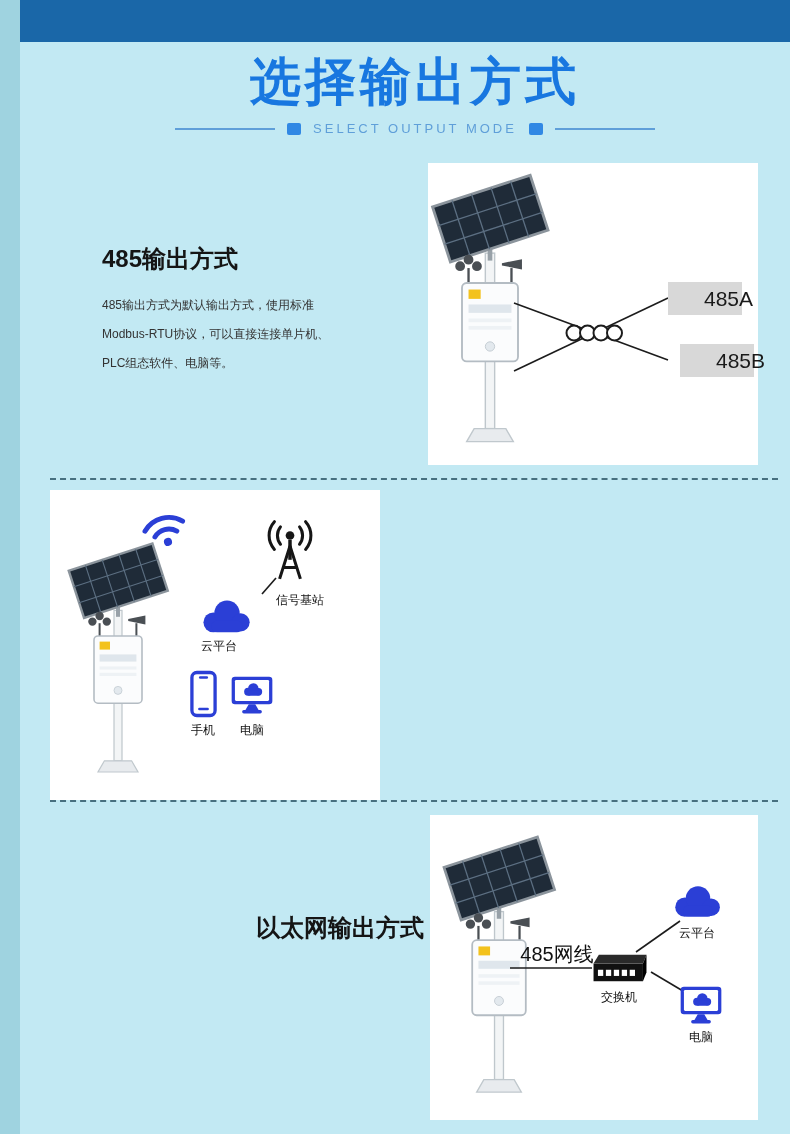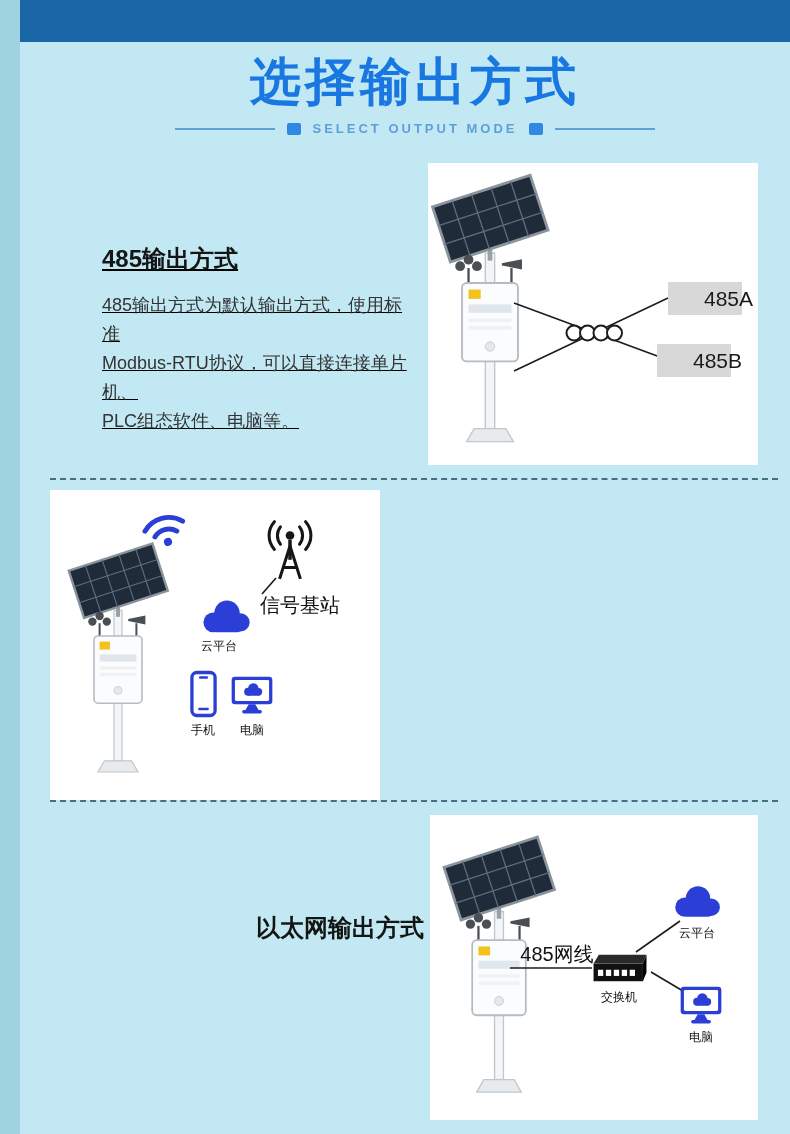--- a/index.html
+++ b/index.html
@@ -13,32 +13,32 @@
   .topbar { position:absolute; left:0; top:0; width:790px; height:42px;
     background:var(--top-bar, #1a67a8); }
   .title { position:absolute; left:0; top:48px; width:100%; text-align:center;
     font-size:51px; font-weight:800; letter-spacing:4px;
     color:var(--title-blue, #1877e0); }
   .subtitle-row { position:absolute; left:0; top:121px; width:100%;
     display:flex; align-items:center; justify-content:center; gap:12px; }
   .sub-line { width:100px; height:2px; background:var(--subtitle-blue, #5f9fd9); }
   .sub-square { width:14px; height:12px; border-radius:2px;
     background:var(--title-blue, #1877e0); opacity:.85; }
-  .subtitle-text { font-size:13px; font-weight:bold; letter-spacing:3px;
+  .subtitle-text { font-size:13px; font-weight:normal; letter-spacing:3px;
     color:var(--subtitle-blue, #5f9fd9); }
 
   .card { position:absolute; background:#ffffff; }
   #card-485 { left:408px; top:163px; width:330px; height:302px; }
   #card-4g  { left:30px;  top:490px; width:330px; height:310px; }
   #card-eth { left:410px; top:815px; width:328px; height:305px; }
 
   .text-block { position:absolute; }
   .text-block h2 { font-size:24px; font-weight:bold; color:#151515; margin:0 0 16px 0; }
-  .text-block p { font-size:18px; line-height:29px; color:#333; white-space:pre-line; }
-  #text-485 { left:82px;  top:243px; width:316px;text-decoration:underline; }
+  .text-block p { font-size:12px; line-height:29px; color:#333; white-space:pre-line; }
+  #text-485 { left:82px;  top:243px; width:316px; }
   #text-4g  { left:390px; top:566px; width:316px; }
   #text-eth { left:82px;  top:912px; width:322px;text-align:right; }
 
   .divider { position:absolute; left:30px; width:728px; height:0;
     border-top:2px dashed #47707f; }
 
   .abs { position:absolute; }
   .blue { color:var(--icon-blue, #2b3fd6); }
   .dark { color:#161616; }
   .overlay { position:absolute; left:0; top:0; width:100%; height:100%; pointer-events:none; }
@@ -178,39 +178,39 @@
       <line x1="86" y1="140" x2="240" y2="197" class="wire"></line>
       <line x1="86" y1="208" x2="240" y2="135" class="wire"></line>
       <g>
         <circle cx="146" cy="170" r="7.5" class="loop"></circle>
         <circle cx="159.5" cy="170" r="7.5" class="loop"></circle>
         <circle cx="173" cy="170" r="7.5" class="loop"></circle>
         <circle cx="186.5" cy="170" r="7.5" class="loop"></circle>
       </g>
     </svg>
     <div class="gray-label" style="left:240px;top:119px">485A</div>
-    <div class="gray-label" style="left:229px;top:181px">485B</div>
+    <div class="gray-label" style="left:252px;top:181px">485B</div>
   </div>
 
   <div class="divider" style="top:478px"></div>
 
   <div class="card" id="card-4g">
     <svg class="abs" style="left:8px;top:50px;width:120px;height:240px">
         <use href="#sym-station"></use>
       </svg>
     <svg class="abs blue" style="left:88px;top:16px;width:52px;height:42px;transform:rotate(-15deg)">
         <use href="#sym-wifi"></use>
       </svg>
     <svg class="abs dark" style="left:214px;top:24px;width:52px;height:76px">
         <use href="#sym-antenna"></use>
       </svg>
     <svg class="overlay" viewBox="0 0 330 310">
       <line x1="226" y1="88" x2="212" y2="104" class="wire"></line>
     </svg>
-    <div class="icon-label" style="left:204px;top:102px;width:92px;font-size:20px">信号基站</div>
+    <div class="icon-label" style="left:204px;top:102px;width:92px;font-size:12px">信号基站</div>
     <svg class="abs blue" style="left:148px;top:106px;width:58px;height:40px">
         <use href="#sym-cloud"></use>
       </svg>
     <div class="icon-label" style="left:138px;top:148px;width:62px">云平台</div>
     <svg class="abs blue" style="left:139px;top:180px;width:29px;height:48px">
         <use href="#sym-phone"></use>
       </svg>
     <svg class="abs blue" style="left:181px;top:185px;width:42px;height:40px">
         <use href="#sym-monitor"></use>
       </svg>

